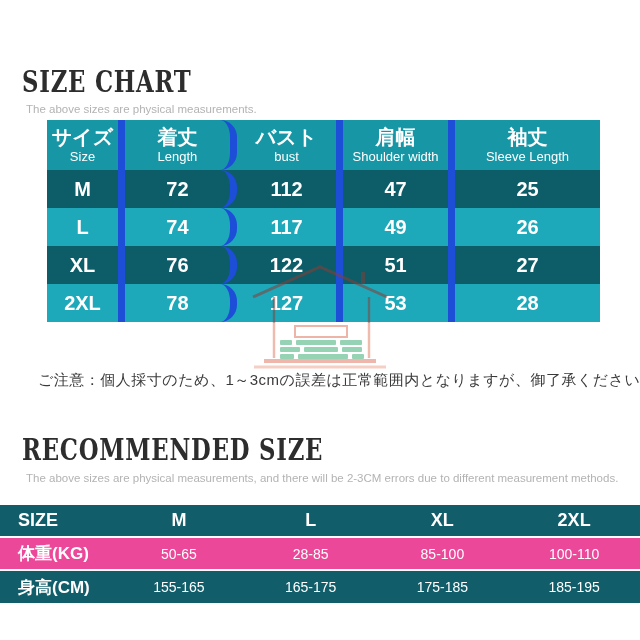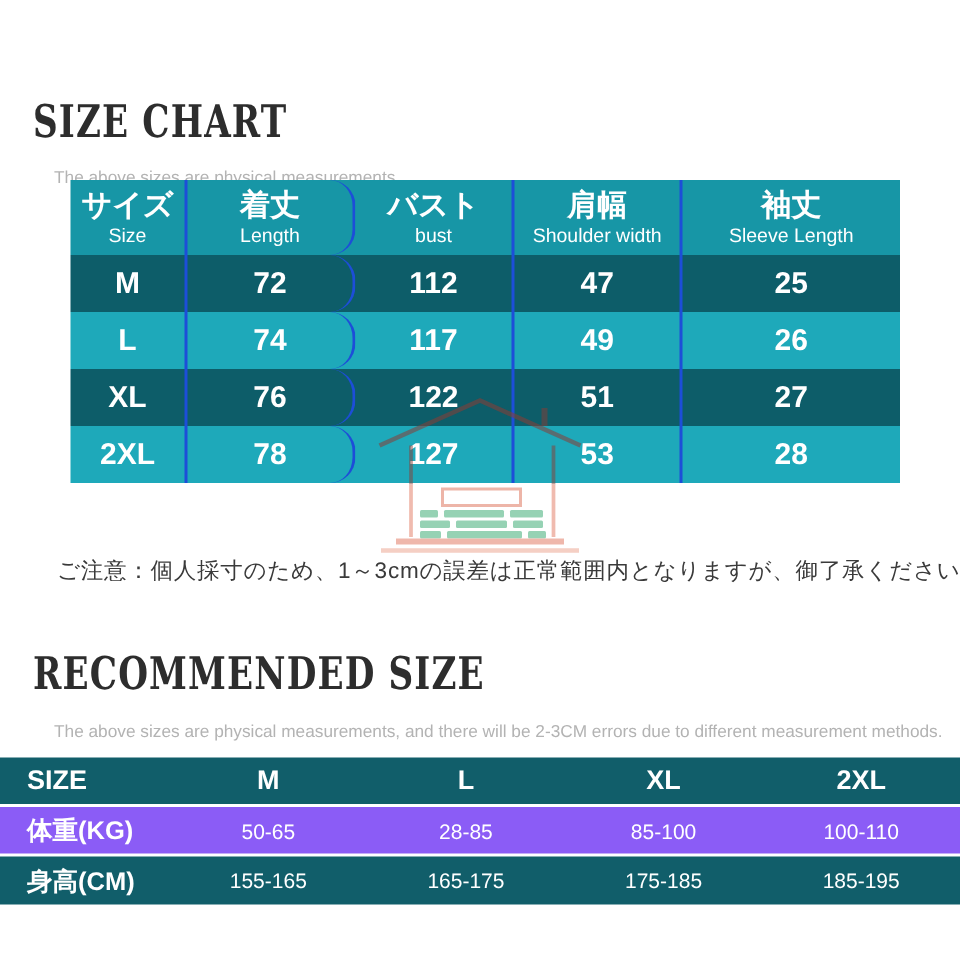--- a/index.html
+++ b/index.html
@@ -3,50 +3,50 @@
 <meta charset="utf-8">
 <style>
   html,body{margin:0;padding:0;background:#ffffff;}
   body{width:640px;height:640px;font-family:"Liberation Sans",sans-serif;}
   .canvas{position:relative;width:640px;height:640px;background:#ffffff;overflow:hidden;}
 
   
   .h-title{position:absolute;left:22px;margin:0;font-family:"DejaVu Serif",serif;
     font-weight:700;font-size:30px;color:#2d2d2d;letter-spacing:1px;white-space:nowrap;
     transform:scaleX(0.76);transform-origin:0 0;}
-  .h-sub{position:absolute;left:22px;margin:14px;font-size:11.5px;color:#b3b3b3;white-space:nowrap;}
+  .h-sub{position:absolute;left:22px;margin:4px;font-size:11.5px;color:#b3b3b3;white-space:nowrap;}
   #title1{top:64px;}
   #sub1{top:99px;}
   #title2{top:432px;}
   #sub2{top:468px;}
 
   
   .table1{position:absolute;left:47px;top:120px;width:553px;}
   .t1-row{display:flex;width:100%;}
   .t1-head{height:50px;background:#1796A6;}
   .t1-dark{height:38px;background:#0D5D69;}
   .t1-light{height:38px;background:#1EA9BA;}
   .t1-cell{display:flex;flex-direction:column;align-items:center;justify-content:center;
     color:#fff;box-sizing:border-box;}
-  .t1-row .t1-cell{border-right:2px solid #1d4ed8;}
+  .t1-row .t1-cell{border-right:7px solid #1d4ed8;}
   .t1-row .t1-cell:last-child{border-right:none;}
   .c0{width:14.1%;} .c1{width:20.25%;border-radius:17px;} .c2{width:19.2%;} .c3{width:20.25%;} .c4{width:26.2%;}
   .hc-jp{font-size:20px;font-weight:700;line-height:22px;}
   .hc-en{font-size:13px;font-weight:400;line-height:15px;margin-top:1px;}
   .t1-val{font-size:20px;font-weight:700;}
 
   
   .note{position:absolute;left:38px;top:371px;margin:0;font-size:15px;color:#3a3a3a;
     letter-spacing:0.5px;white-space:nowrap;}
 
   
   .table2{position:absolute;left:0;top:505px;width:640px;}
   .t2-row{display:flex;align-items:center;width:100%;color:#fff;}
   .t2-head{height:31px;background:#115E6A;}
-  .t2-light{height:31px;background:#8b5cf6;margin-top:2px;}
+  .t2-light{height:31px;background:#ec4899;margin-top:2px;}
   .t2-dark{height:32px;background:#115E6A;margin-top:2px;}
   .t2-label{width:95px;padding-left:18px;box-sizing:content-box;text-align:left;
     font-size:17px;font-weight:700;}
   .t2-cell{flex:1;text-align:center;font-size:14px;}
   .t2-head .t2-label{font-size:18px;font-weight:700;}
   .t2-head .t2-cell{font-size:18px;font-weight:700;}
 
   
   .watermark{position:absolute;left:250px;top:264px;width:140px;height:108px;pointer-events:none;}
 </style>

